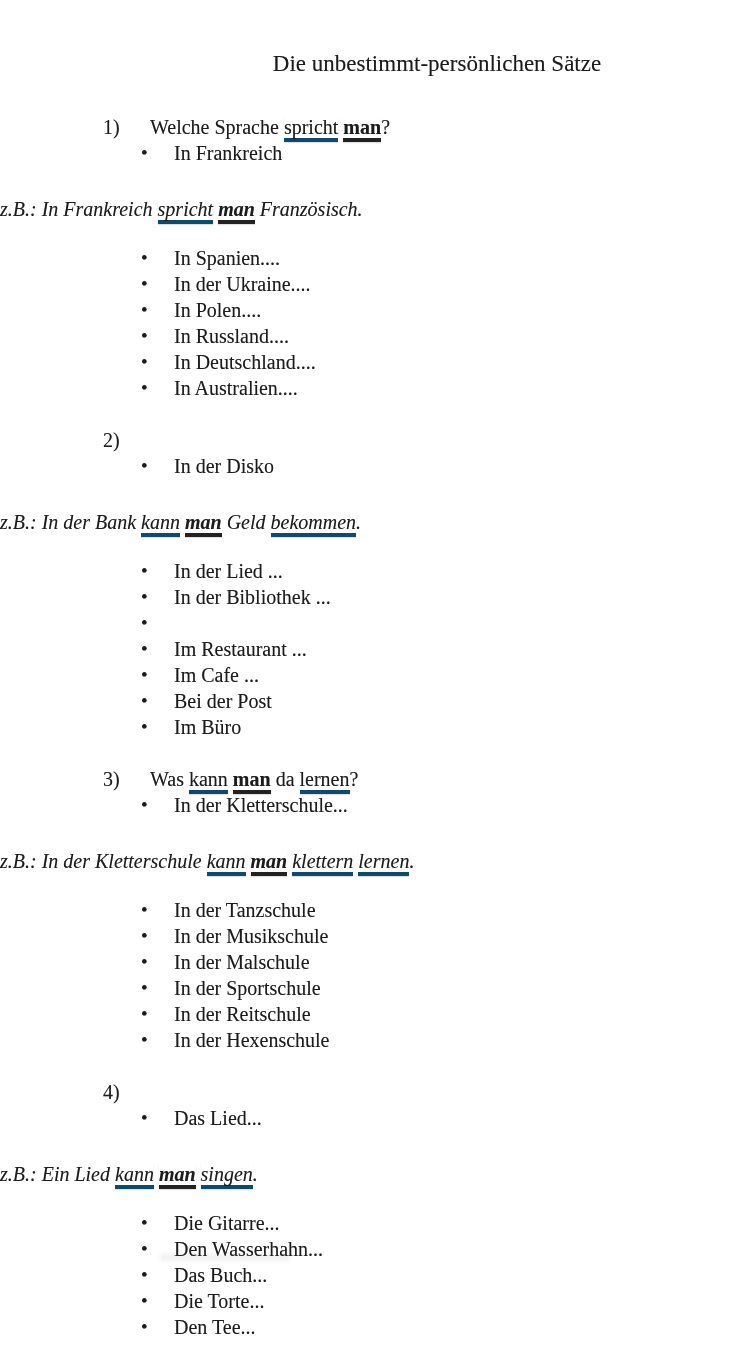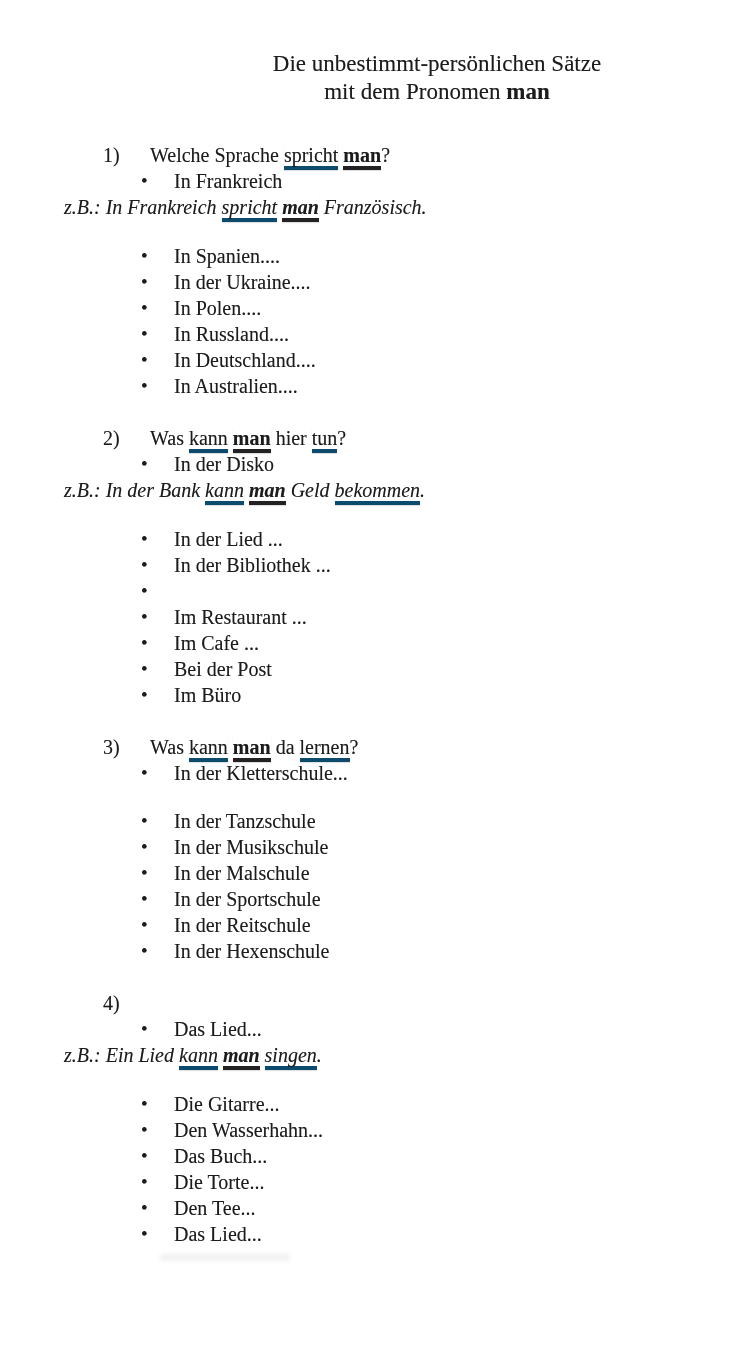--- a/index.html
+++ b/index.html
@@ -46,40 +46,39 @@
   }
   .bullet {
     flex: none;
     width: 33px;
     font-size: 19px;
   }
   .example {
     font-style: italic;
     font-size: 20px;
     line-height: 27px;
-    padding-left: 64px;
+    margin-top: 30px;
   }
   .items { margin-top: 22px; }
   .bleed {
     position: absolute;
     left: 160px;
     top: 1254px;
     width: 130px;
     height: 7px;
     background: rgba(120,120,130,0.10);
     filter: blur(2px);
   }
 </style>
 </head>
 <body>
 
 <div class="page">
   <header class="title">
     <div>Die unbestimmt-persönlichen Sätze</div>
-    <div><span>mit dem Pronomen </span><span class="b">man</span></div>
   </header>
 
   <main id="sections">
   <section class="exercise">
     <div class="question">
       <span class="qnum">1)</span>
       <span class="qtext"><span>Welche Sprache </span><span class="u">spricht</span><span> </span><span class="u b">man</span><span>?</span></span>
     </div>
     <div class="row">
       <span class="bullet">•</span>
@@ -115,21 +114,20 @@
   <div class="row">
     <span class="bullet">•</span>
     <span>In Australien....</span>
   </div>
 </div>
   </section>
 
   <section class="exercise">
     <div class="question">
       <span class="qnum">2)</span>
-      <span class="qtext"><span>Was </span><span class="u">kann</span><span> </span><span class="u b">man</span><span> hier </span><span class="u">tun</span><span>?</span></span>
     </div>
     <div class="row">
       <span class="bullet">•</span>
       <span>In der Disko</span>
     </div>
     <div class="example"><span>z.B.: In der Bank </span><span class="u">kann</span><span> </span><span class="u b">man</span><span> Geld </span><span class="u">bekommen</span><span>.</span></div>
     <div class="items">
   <div class="row">
     <span class="bullet">•</span>
     <span>In der Lied ...</span>
@@ -168,20 +166,21 @@
 
   <section class="exercise">
     <div class="question">
       <span class="qnum">3)</span>
       <span class="qtext"><span>Was </span><span class="u">kann</span><span> </span><span class="u b">man</span><span> da </span><span class="u">lernen</span><span>?</span></span>
     </div>
     <div class="row">
       <span class="bullet">•</span>
       <span>In der Kletterschule...</span>
     </div>
+    <div class="example"><span>z.B.: In der Kletterschule </span><span class="u">kann</span><span> </span><span class="u b">man</span><span> </span><span class="u">klettern</span><span> </span><span class="u">lernen</span><span>.</span></div>
     <div class="items">
   <div class="row">
     <span class="bullet">•</span>
     <span>In der Tanzschule</span>
   </div>
 
   <div class="row">
     <span class="bullet">•</span>
     <span>In der Musikschule</span>
   </div>

